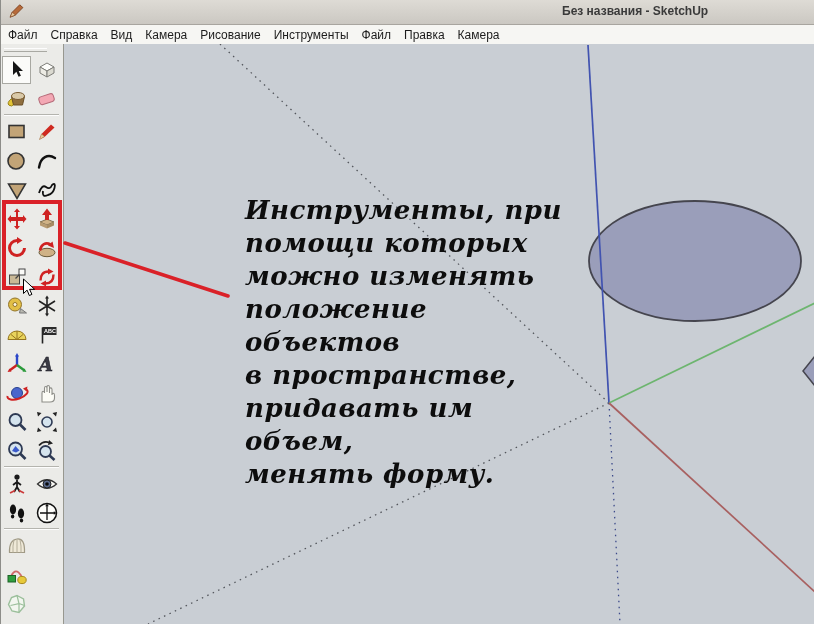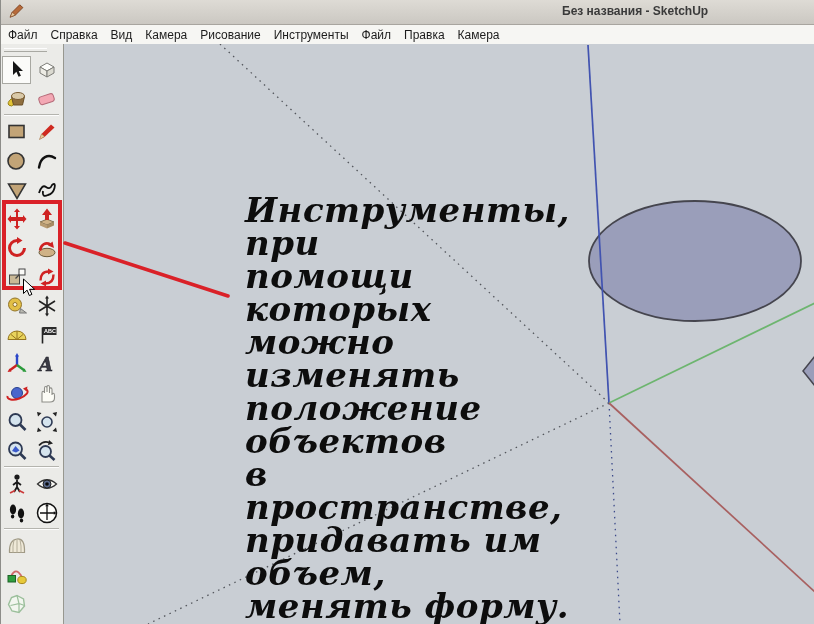--- a/index.html
+++ b/index.html
@@ -30,21 +30,21 @@
   .tool svg{display:block;}
   .tsep{border-top:1px solid #b4b4ae;border-bottom:1px solid #fdfdfd;margin:1px 4px 1px 3px;}
   .viewport{position:absolute;left:63px;top:0;right:0;bottom:0;z-index:1;}
   .viewport svg{display:block;width:751px;height:580px;}
   
   .redbox{position:absolute;left:1px;top:200px;width:60px;height:90px;
     border:4px solid #da2128;z-index:6;pointer-events:none;box-sizing:border-box;}
   .callout{position:absolute;left:0;top:0;width:814px;height:624px;z-index:4;pointer-events:none;}
   .annotation{position:absolute;left:244px;top:194px;width:346px;z-index:5;
     font-family:"DejaVu Serif",serif;font-style:italic;font-weight:bold;
-    font-size:34px;line-height:33px;letter-spacing:0.5px;color:#0d0d0d;
+    font-size:26px;line-height:33px;letter-spacing:0.5px;color:#0d0d0d;
     white-space:pre-line;}
   .cursor{position:absolute;left:21px;top:278px;z-index:7;pointer-events:none;}
 </style>
 </head>
 <body>
 
 <div class="window">
 
   <div class="titlebar">
     <svg class="logo" width="17" height="17" viewBox="0 0 24 24">

